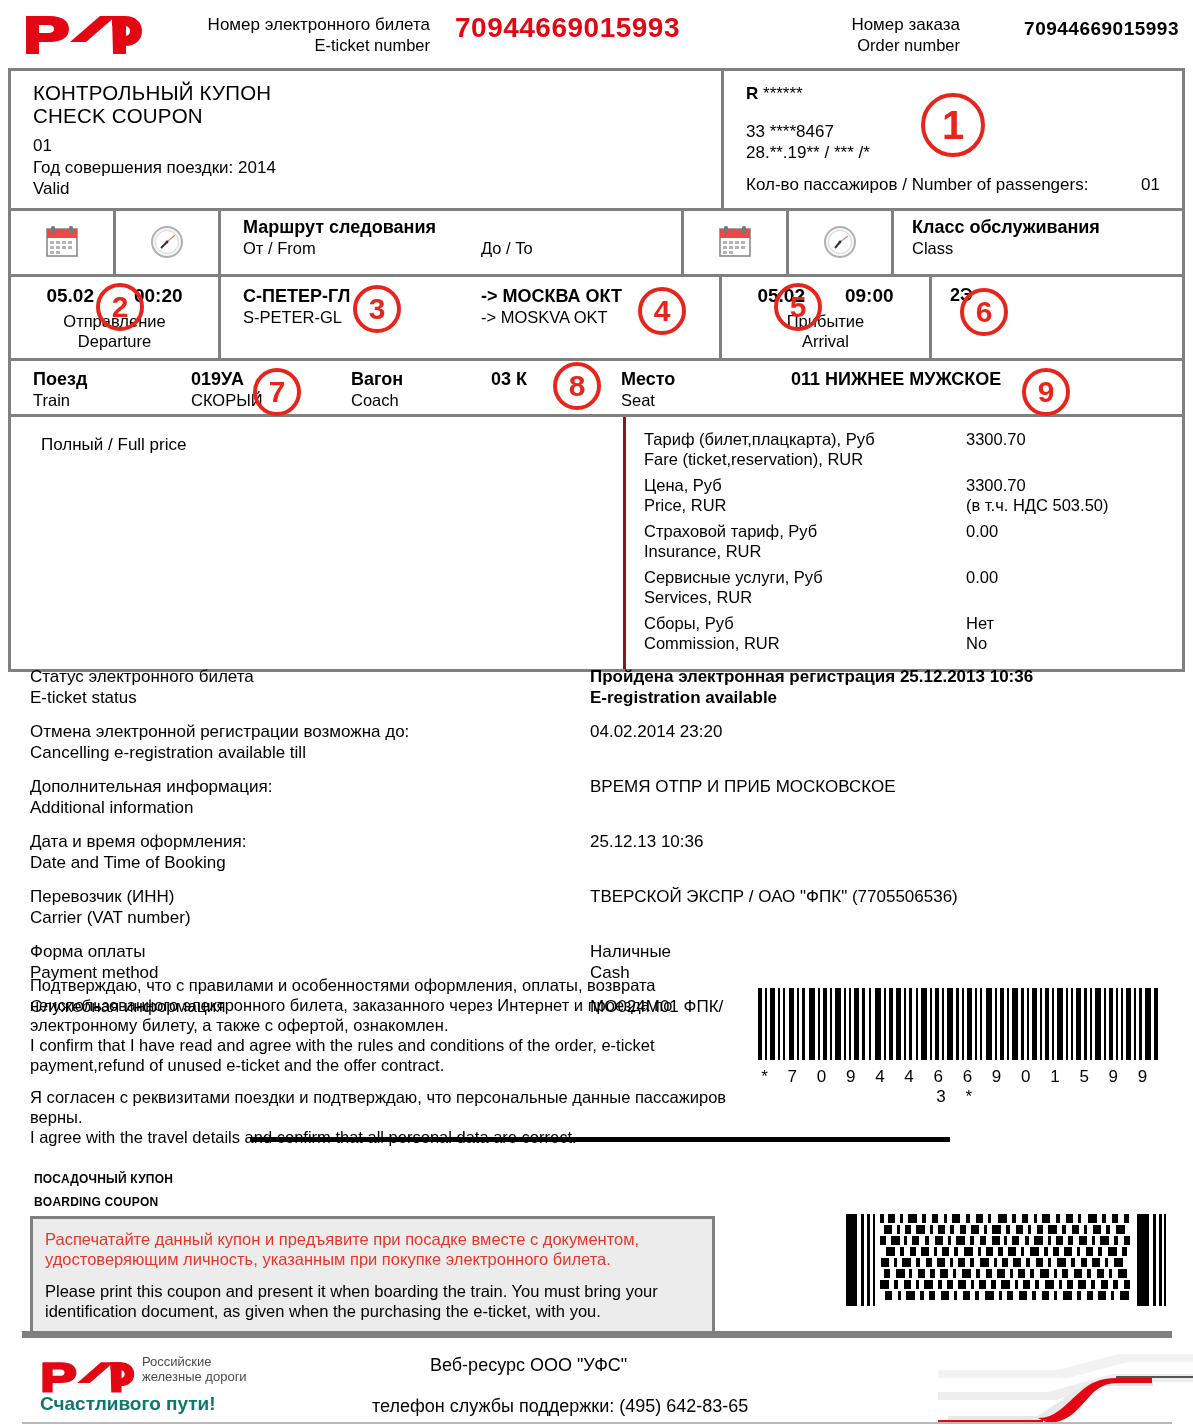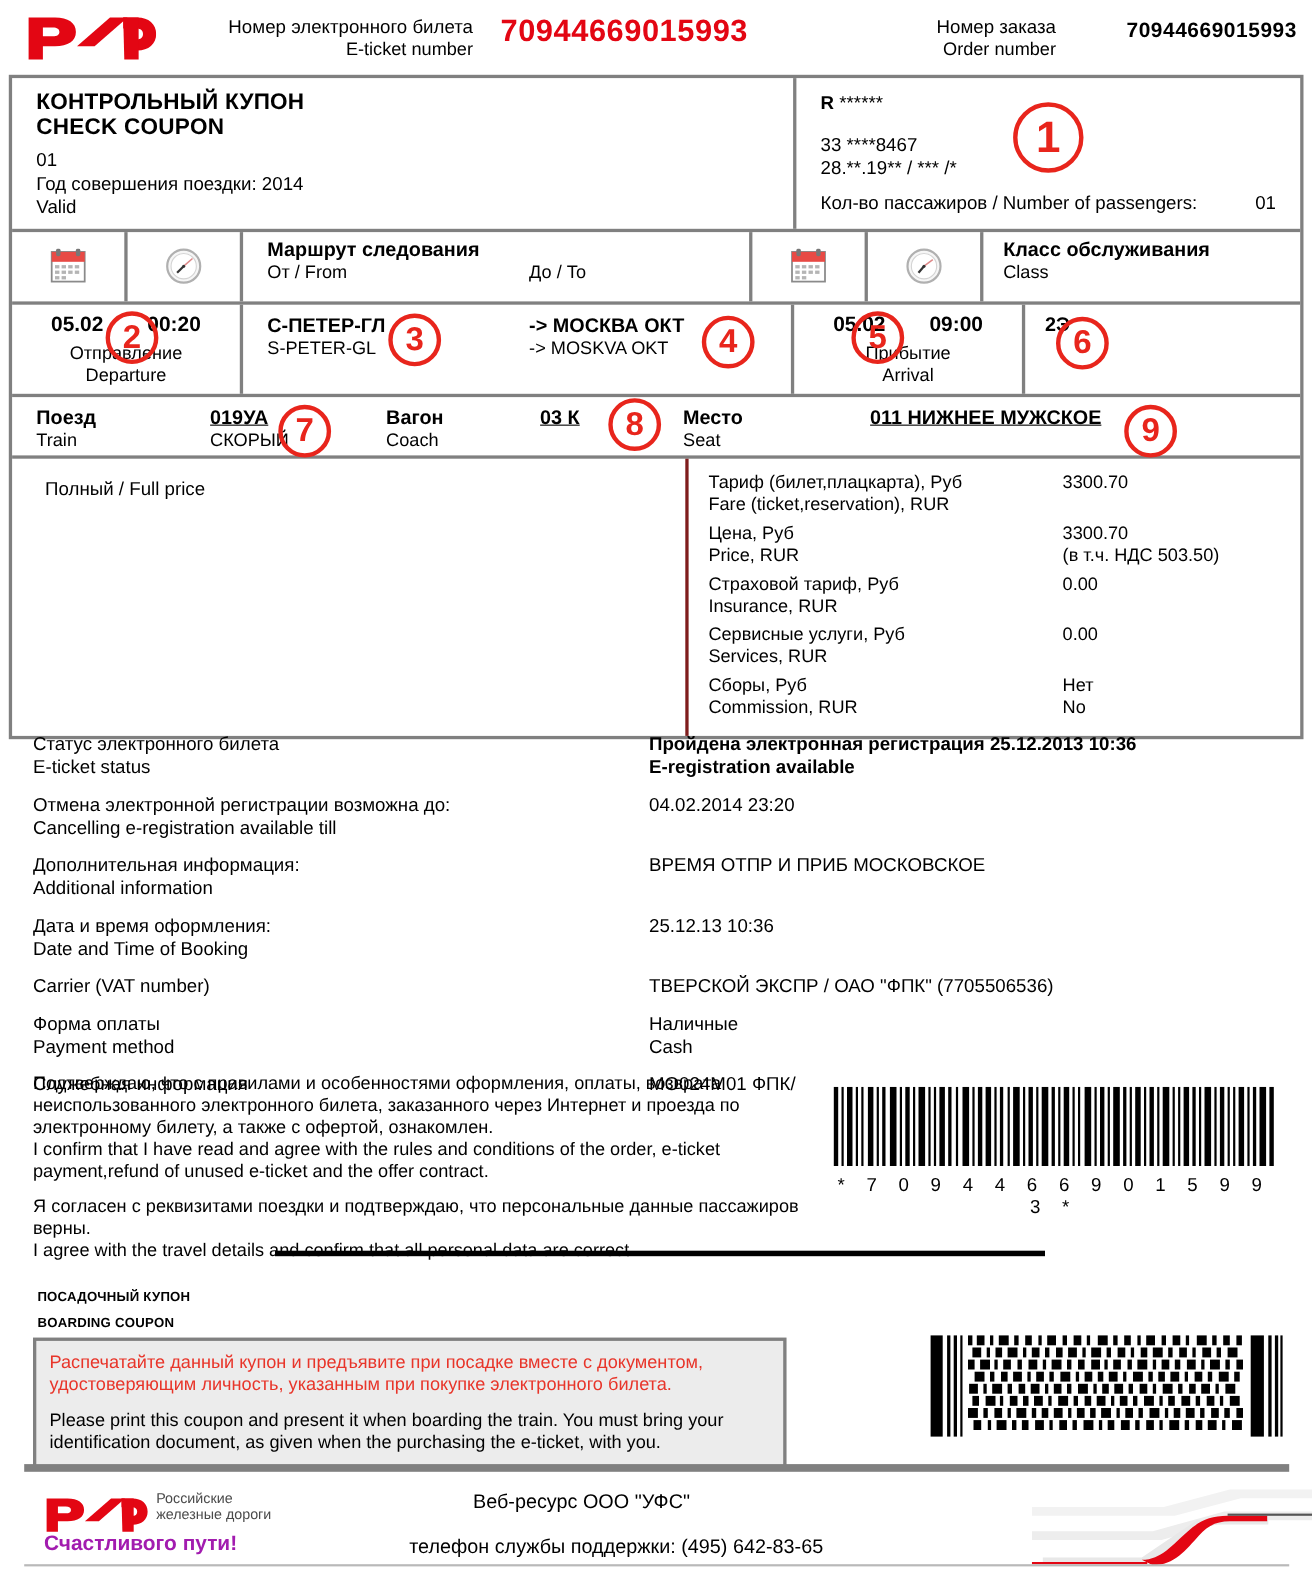--- a/index.html
+++ b/index.html
@@ -57,21 +57,21 @@
     width: 1177px;
     border: 3px solid #808080;
     background: #fff;
   }
   .band { border-bottom: 3px solid #808080; position: relative; }
   .band:last-child { border-bottom: none; }
 
   
   .row-coupon { display: flex; min-height: 128px; }
   .coupon-left { flex: 0 0 710px; padding: 10px 0 8px 22px; }
-  .coupon-title { font-weight: bold; font-size: 20.5px; line-height: 23px; letter-spacing: .2px;}
+  .coupon-title { font-weight: normal; font-size: 20.5px; line-height: 23px; letter-spacing: .2px;}
   .coupon-sub { font-size: 17px; line-height: 21.5px; margin-top: 8px; }
   .coupon-right {
     flex: 1 1 auto;
     border-left: 3px solid #808080;
     padding: 12px 16px 6px 22px;
     position: relative;
   }
   .pax-r { font-size: 17px; line-height: 22px; }
   .pax-r b { font-size: 17px; }
   .pax-doc { font-size: 17px; line-height: 21px; margin-top: 16px; }
@@ -102,21 +102,21 @@
   .st-col { width: 238px; }
   .st-b { font-weight: bold; font-size: 18px; line-height: 22px; }
   .st-t { font-size: 16.5px; line-height: 21px; }
   .c-classv { flex: 0 0 288px; padding: 8px 0 0 18px; }
   .cls-b { font-weight: bold; font-size: 18px; }
 
   
   .row-train { display: flex; height: 56px; align-items: flex-start; padding-top: 8px; }
   .tl-b { font-weight: bold; font-size: 18px; line-height: 21px; display:block; }
   .tl-t { font-size: 16.5px; line-height: 20px; display:block; }
-  .tv-b { font-weight: bold; font-size: 18px; line-height: 21px; display:block;text-decoration:underline; }
+  .tv-b { font-weight: bold; font-size: 18px; line-height: 21px; display:block; }
   .tv-t { font-size: 16.5px; line-height: 20px; display:block; }
 
   
   .row-price { display: flex; min-height: 212px; }
   .p-left { flex: 0 0 612px; padding: 18px 0 0 30px; font-size: 17px; }
   .p-right { flex: 1 1 auto; border-left: 3px solid #7f1d1d; padding: 12px 0 10px 18px; }
   .p-row { display: flex; margin-bottom: 5px; }
   .p-names { flex: 0 0 322px; font-size: 16.5px; line-height: 20.5px; }
   .p-vals { flex: 1 1 auto; font-size: 16.5px; line-height: 20.5px; }
 
@@ -196,21 +196,21 @@
     width: 1150px; height: 7px;
     background: #808080;
   }
   .logo-foot { position: absolute; left: 40px; top: 1356px; width: 95px; height: 38px; }
   .foot-rzd {
     position: absolute; left: 142px; top: 1354px;
     font-size: 13px; line-height: 15px; color: #4a4a4a;
   }
   .foot-slogan {
     position: absolute; left: 40px; top: 1393px;
-    font-size: 19px; font-weight: bold; color: #a21caf;
+    font-size: 19px; font-weight: bold; color: #0f766e;
   }
   .foot-web {
     position: absolute; left: 430px; top: 1355px;
     font-size: 18px;
   }
   .foot-phone {
     position: absolute; left: 372px; top: 1396px;
     font-size: 18px;
   }
   .foot-swoosh { position: absolute; right: 0; top: 1352px; width: 255px; height: 76px; }
@@ -521,20 +521,21 @@
       <div>Date and Time of Booking</div>
     </div>
     <div class="s-val">
       <div>25.12.13 10:36</div>
       <div></div>
     </div>
   </div>
 
   <div class="s-row">
     <div class="s-lab">
+      <div>Перевозчик (ИНН)</div>
       <div>Carrier (VAT number)</div>
     </div>
     <div class="s-val">
       <div>ТВЕРСКОЙ ЭКСПР / ОАО "ФПК" (7705506536)</div>
       <div></div>
     </div>
   </div>
 
   <div class="s-row">
     <div class="s-lab">

